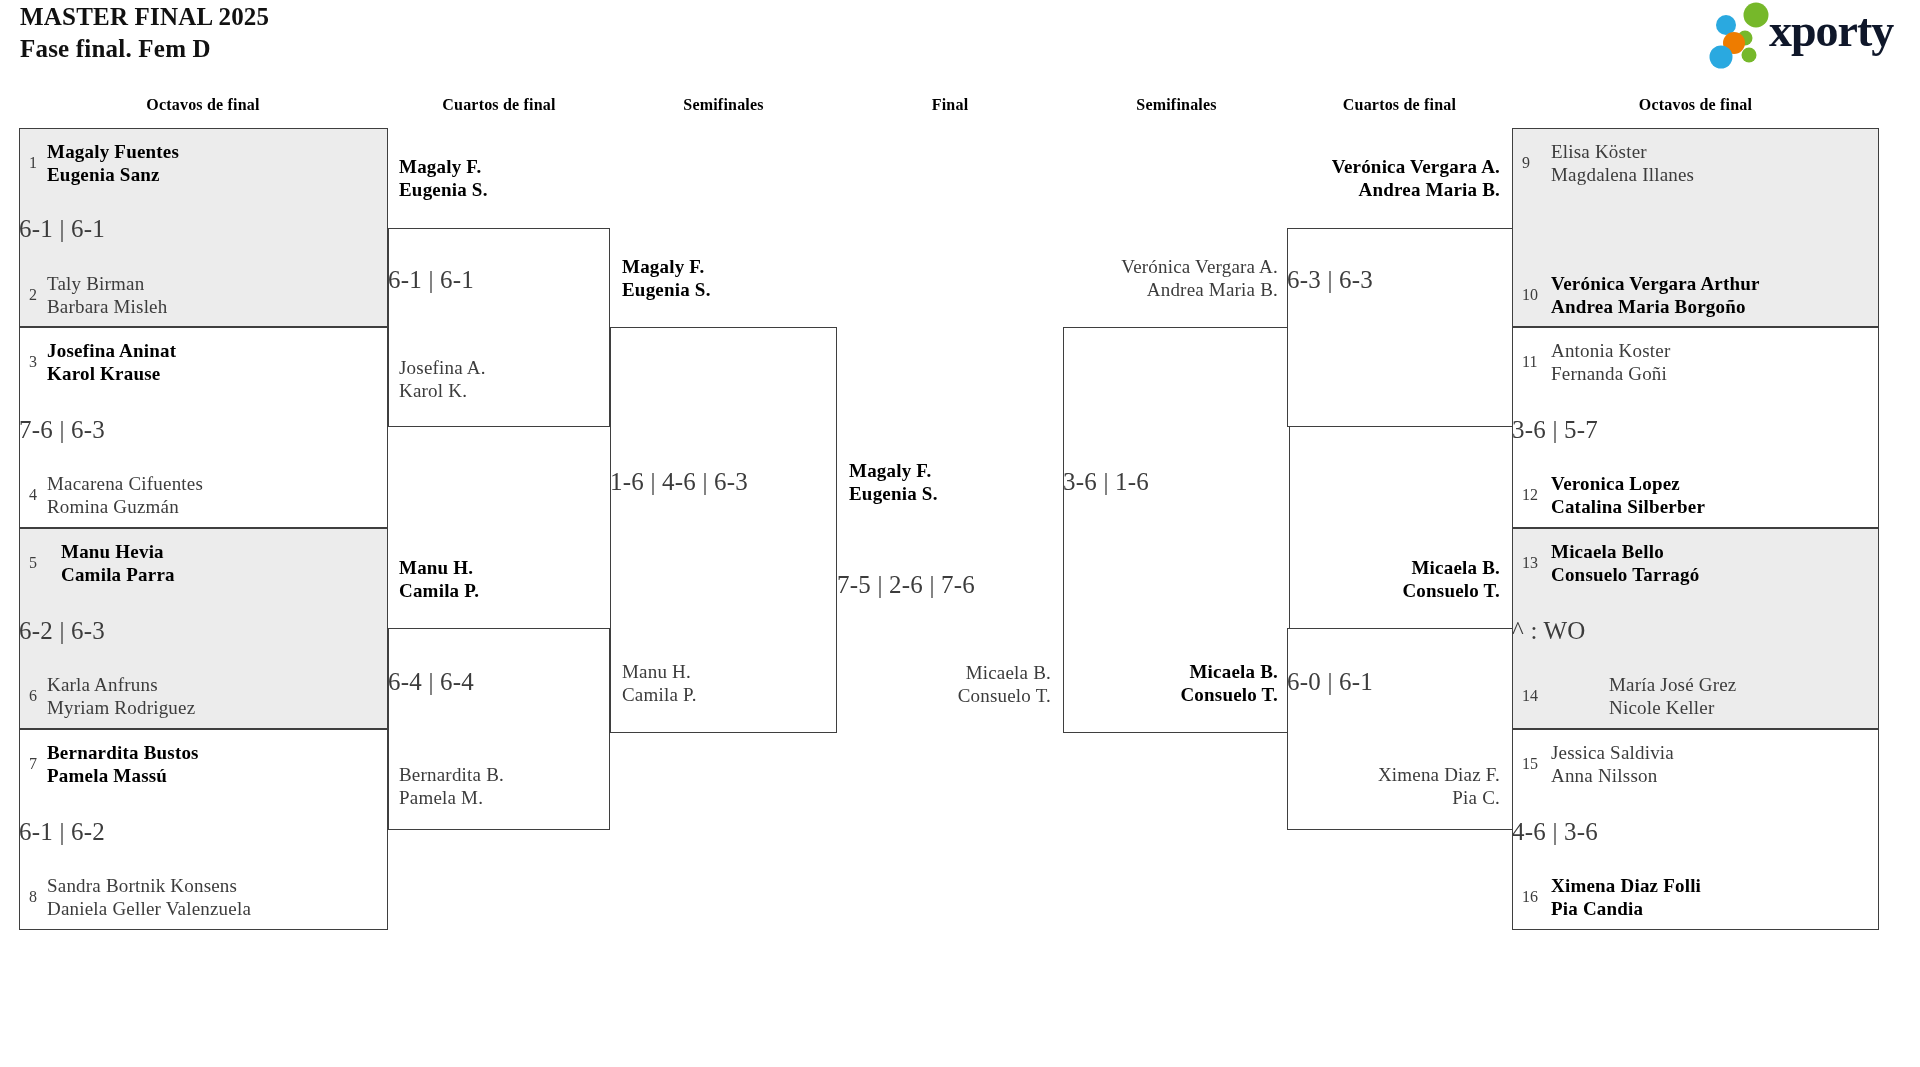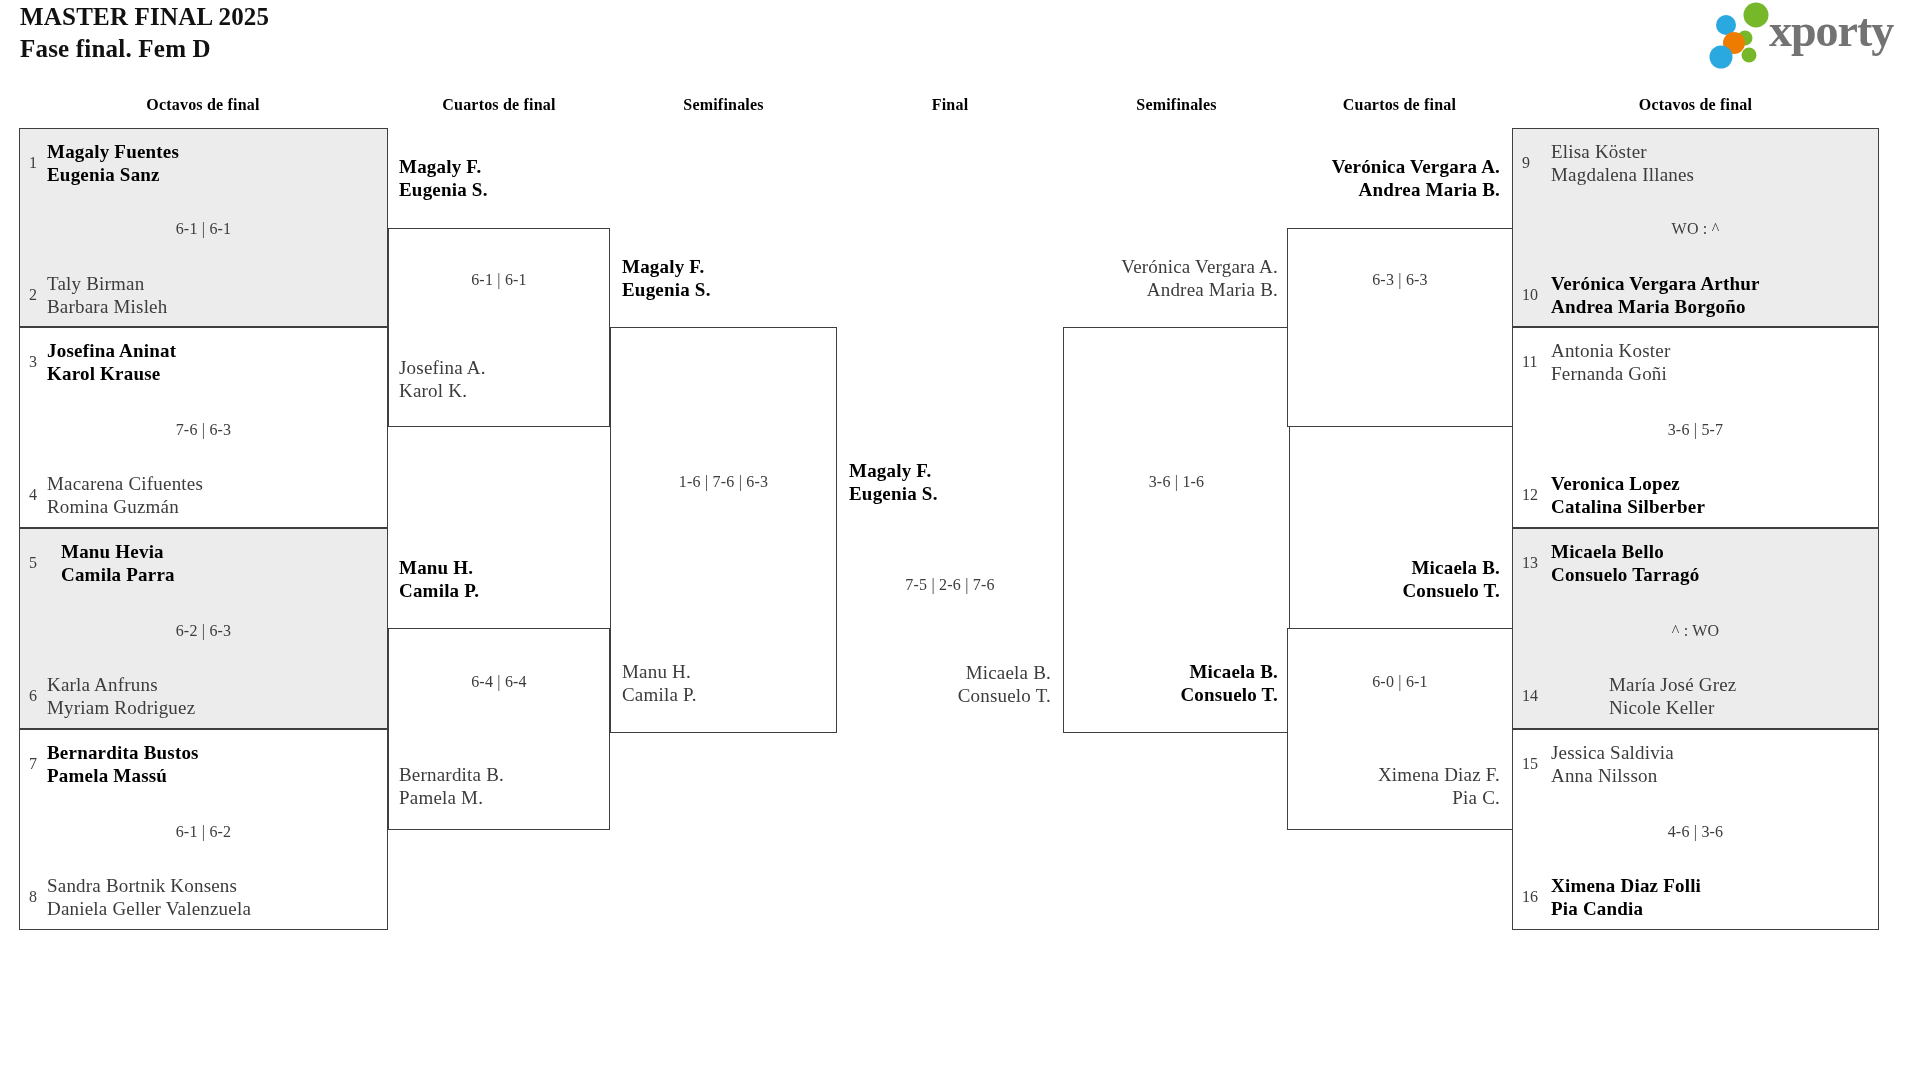--- a/index.html
+++ b/index.html
@@ -4,21 +4,21 @@
 <style>
   html,body{margin:0;padding:0;background:#fff;}
   #stage{position:relative;width:1920px;height:1067px;background:#fff;overflow:hidden;
          font-family:Liberation Serif, serif;margin-left:17px;}
   .box{position:absolute;border:1px solid #3f3f3f;box-sizing:border-box;background:#fff;}
   .box.shade{background:#ececec;}
   .t{position:absolute;font-size:19px;line-height:23px;letter-spacing:.2px;color:#3c3c3c;white-space:nowrap;}
   .t span{display:block;}
   .w{font-weight:700;color:#000;}
   .r{text-align:right;}
-  .sc{position:absolute;font-size:16px;line-height:23px;letter-spacing:.2px;color:#3c3c3c;text-align:center;white-space:nowrap;}
+  .sc{position:absolute;font-size:25px;line-height:23px;letter-spacing:.2px;color:#3c3c3c;white-space:nowrap;}
   .sd{position:absolute;font-size:16px;height:46px;line-height:46px;color:#3c3c3c;}
   .round-header{position:absolute;top:96px;font-size:16px;font-weight:700;letter-spacing:.2px;color:#000;text-align:center;}
   .title-line{position:absolute;left:3px;font-size:25px;font-weight:700;color:#111;letter-spacing:.2px;white-space:nowrap;}
   #logo{position:absolute;left:1688px;top:0;width:232px;height:70px;}
   #logo-word{position:absolute;left:64px;top:4px;font-size:46px;font-weight:700;letter-spacing:-1px;}
 </style>
 </head>
 <body>
 
 <div id="stage">
@@ -28,21 +28,21 @@
 
   <div id="logo">
     <svg width="70" height="70" viewBox="0 0 70 70" style="position:absolute;left:0;top:0">
       <circle cx="51" cy="15" r="12.5" fill="#76b82a"></circle>
       <circle cx="21" cy="25" r="10" fill="#2aa9e0"></circle>
       <circle cx="40" cy="38" r="7.5" fill="#76b82a"></circle>
       <circle cx="29" cy="43" r="11" fill="#ee7c00"></circle>
       <circle cx="16" cy="57" r="11.5" fill="#2aa9e0"></circle>
       <circle cx="44" cy="55" r="7.5" fill="#76b82a"></circle>
     </svg>
-    <span id="logo-word" style="color:#737373">xporty</span>
+    <span id="logo-word" style="color:#0f172a">xporty</span>
   </div>
 
   <div class="round-header" style="left:2px;width:368px">Octavos de final</div>
   <div class="round-header" style="left:371px;width:222px">Cuartos de final</div>
   <div class="round-header" style="left:593px;width:227px">Semifinales</div>
   <div class="round-header" style="left:820px;width:226px">Final</div>
   <div class="round-header" style="left:1046px;width:227px">Semifinales</div>
   <div class="round-header" style="left:1270px;width:225px">Cuartos de final</div>
   <div class="round-header" style="left:1495px;width:367px">Octavos de final</div>
 
@@ -120,21 +120,21 @@
   <div class="t" style="left:382px;top:763px">
     <span>Bernardita B.</span>
     <span>Pamela M.</span>
   </div>
 
   <div class="box" style="left:593px;top:327px;width:227px;height:406px"></div>
   <div class="t w" style="left:605px;top:255px">
     <span>Magaly F.</span>
     <span>Eugenia S.</span>
   </div>
-  <div class="sc" style="left:593px;top:470px;width:227px">1-6 | 7-6 | 6-3</div>
+  <div class="sc" style="left:593px;top:470px;width:227px">1-6 | 4-6 | 6-3</div>
   <div class="t" style="left:605px;top:660px">
     <span>Manu H.</span>
     <span>Camila P.</span>
   </div>
 
   <div class="t w" style="left:832px;top:459px">
     <span>Magaly F.</span>
     <span>Eugenia S.</span>
   </div>
   <div class="sc" style="left:820px;top:573px;width:226px">7-5 | 2-6 | 7-6</div>
@@ -176,21 +176,20 @@
   <div class="box shade" style="left:1495px;top:128px;width:367px;height:199px"></div>
   <div class="box" style="left:1495px;top:327px;width:367px;height:201px"></div>
   <div class="box shade" style="left:1495px;top:528px;width:367px;height:201px"></div>
   <div class="box" style="left:1495px;top:729px;width:367px;height:201px"></div>
 
   <div class="sd" style="left:1505px;top:140px">9</div>
   <div class="t" style="left:1534px;top:140px">
     <span>Elisa Köster</span>
     <span>Magdalena Illanes</span>
   </div>
-  <div class="sc" style="left:1495px;top:217px;width:367px">WO : ^</div>
   <div class="sd" style="left:1505px;top:272px">10</div>
   <div class="t w" style="left:1534px;top:272px">
     <span>Verónica Vergara Arthur</span>
     <span>Andrea Maria Borgoño</span>
   </div>
 
   <div class="sd" style="left:1505px;top:339px">11</div>
   <div class="t" style="left:1534px;top:339px">
     <span>Antonia Koster</span>
     <span>Fernanda Goñi</span>

